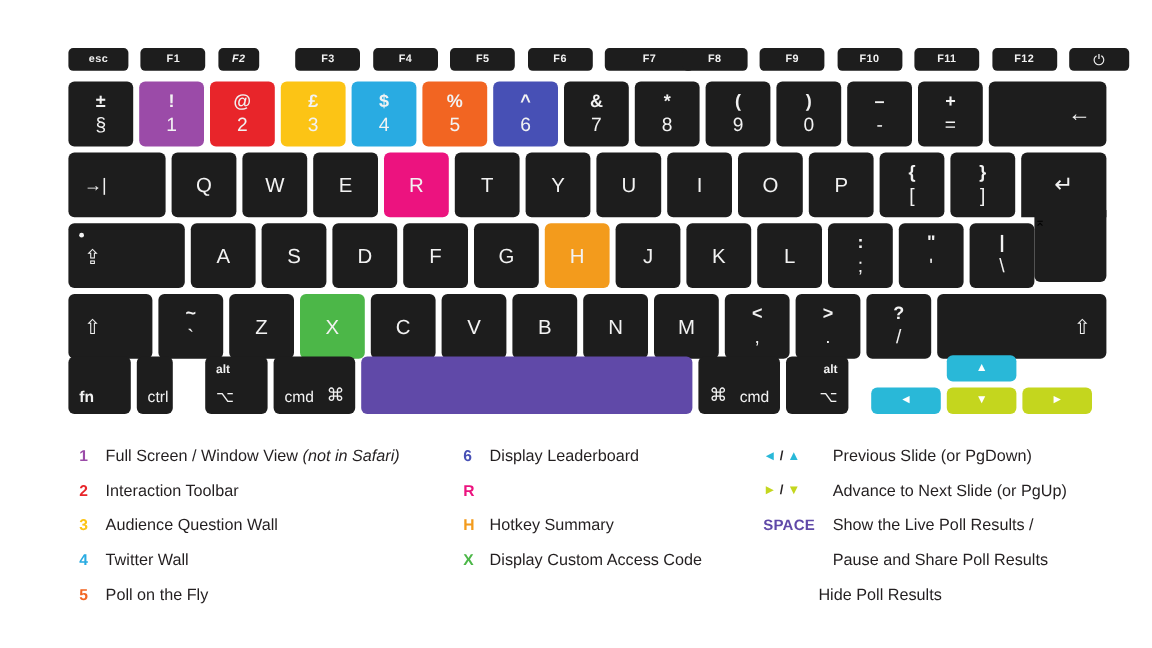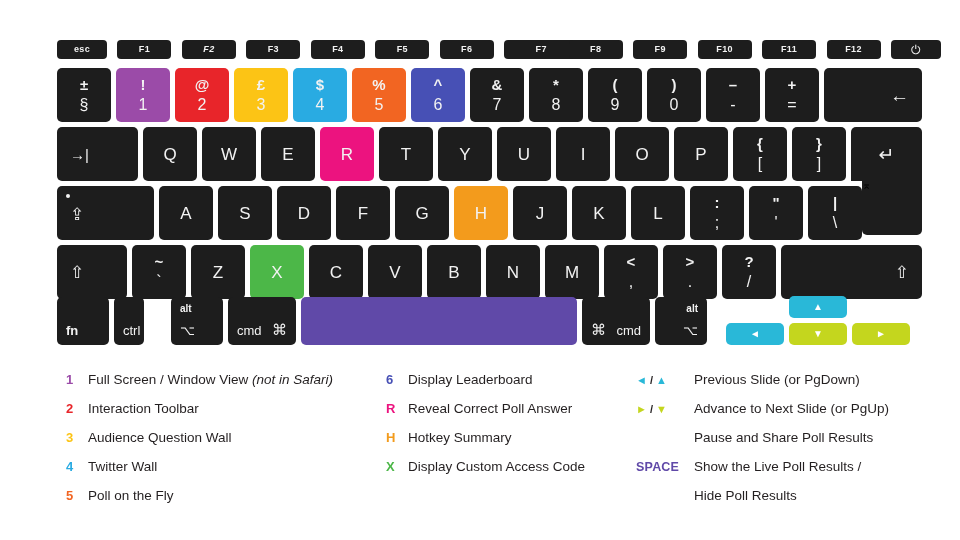--- a/index.html
+++ b/index.html
@@ -94,21 +94,21 @@
 </head>
 <body>
 
 <div id="board">
     <div class="key fn-row" style="left: 57px; top: 40px; width: 50px; height: 19px;">
       <span>esc</span>
     </div>
     <div class="key fn-row" style="left: 117.462px; top: 40px; width: 54px; height: 19px;">
       <span>F1</span>
     </div>
-    <div class="key fn-row" style="left: 181.923px; top: 40px; width: 54px; height: 19px; font-style: italic;">
+    <div class="key fn-row" style="left: 181.923px; top: 40px; width: 34px; height: 19px; font-style: italic;">
       <span>F2</span>
     </div>
     <div class="key fn-row" style="left: 246.385px; top: 40px; width: 54px; height: 19px;">
       <span>F3</span>
     </div>
     <div class="key fn-row" style="left: 310.846px; top: 40px; width: 54px; height: 19px;">
       <span>F4</span>
     </div>
     <div class="key fn-row" style="left: 375.308px; top: 40px; width: 54px; height: 19px;">
       <span>F5</span>
@@ -424,44 +424,43 @@
         <div class="legend-text" style="margin-left: 22px;"><span>Poll on the Fly</span></div>
       </div>
     </div>
     <div class="legend-col" style="left: 386px; top: 365px;">
       <div class="legend-row">
         <div class="legend-key" style="width: 14px; color: rgb(71, 80, 181); text-align: left; font-size: 13px;">6</div>
         <div class="legend-text" style="margin-left: 22px;"><span>Display Leaderboard</span></div>
       </div>
       <div class="legend-row">
         <div class="legend-key" style="width: 14px; color: rgb(236, 19, 127); text-align: left; font-size: 13px;">R</div>
-        <div class="legend-text" style="margin-left: 22px;"><span>Reveal Correct Poll Answer</span></div>
       </div>
       <div class="legend-row">
         <div class="legend-key" style="width: 14px; color: rgb(243, 155, 28); text-align: left; font-size: 13px;">H</div>
         <div class="legend-text" style="margin-left: 22px;"><span>Hotkey Summary</span></div>
       </div>
       <div class="legend-row">
         <div class="legend-key" style="width: 14px; color: rgb(76, 183, 72); text-align: left; font-size: 13px;">X</div>
         <div class="legend-text" style="margin-left: 22px;"><span>Display Custom Access Code</span></div>
       </div>
     </div>
     <div class="legend-col" style="left: 636px; top: 365px;">
       <div class="legend-row">
         <div class="legend-key arrow-pair" style="width: 44px; text-align: left;"><span style="color: rgb(41, 184, 216);">◄</span><span style="color: rgb(35, 31, 32); margin: 0px 2px;">/</span><span style="color: rgb(41, 184, 216);">▲</span></div>
         <div class="legend-text" style="margin-left: 58px;"><span>Previous Slide (or PgDown)</span></div>
       </div>
       <div class="legend-row">
         <div class="legend-key arrow-pair" style="width: 44px; text-align: left;"><span style="color: rgb(196, 214, 30);">►</span><span style="color: rgb(35, 31, 32); margin: 0px 2px;">/</span><span style="color: rgb(196, 214, 30);">▼</span></div>
         <div class="legend-text" style="margin-left: 58px;"><span>Advance to Next Slide (or PgUp)</span></div>
       </div>
       <div class="legend-row">
-        <div class="legend-text" style="margin-left: 58px;"><span>Pause and Share Poll Results</span></div>
-      </div>
-      <div class="legend-row">
         <div class="legend-key" style="width: 44px; color: rgb(96, 73, 168); text-align: left; font-size: 12.5px;">SPACE</div>
         <div class="legend-text" style="margin-left: 58px;"><span>Show the Live Poll Results /</span></div>
       </div>
       <div class="legend-row">
-        <div class="legend-text" style="margin-left: 58px;"><span>Hide Poll Results</span></div>
+        <div class="legend-text" style="margin-left: 58px;"><span>Pause and Share Poll Results</span></div>
+      </div>
+      <div class="legend-row">
+        <div class="legend-text" style="margin-left: 46px;"><span>Hide Poll Results</span></div>
       </div>
     </div>
   </div>
 
 </body></html>

